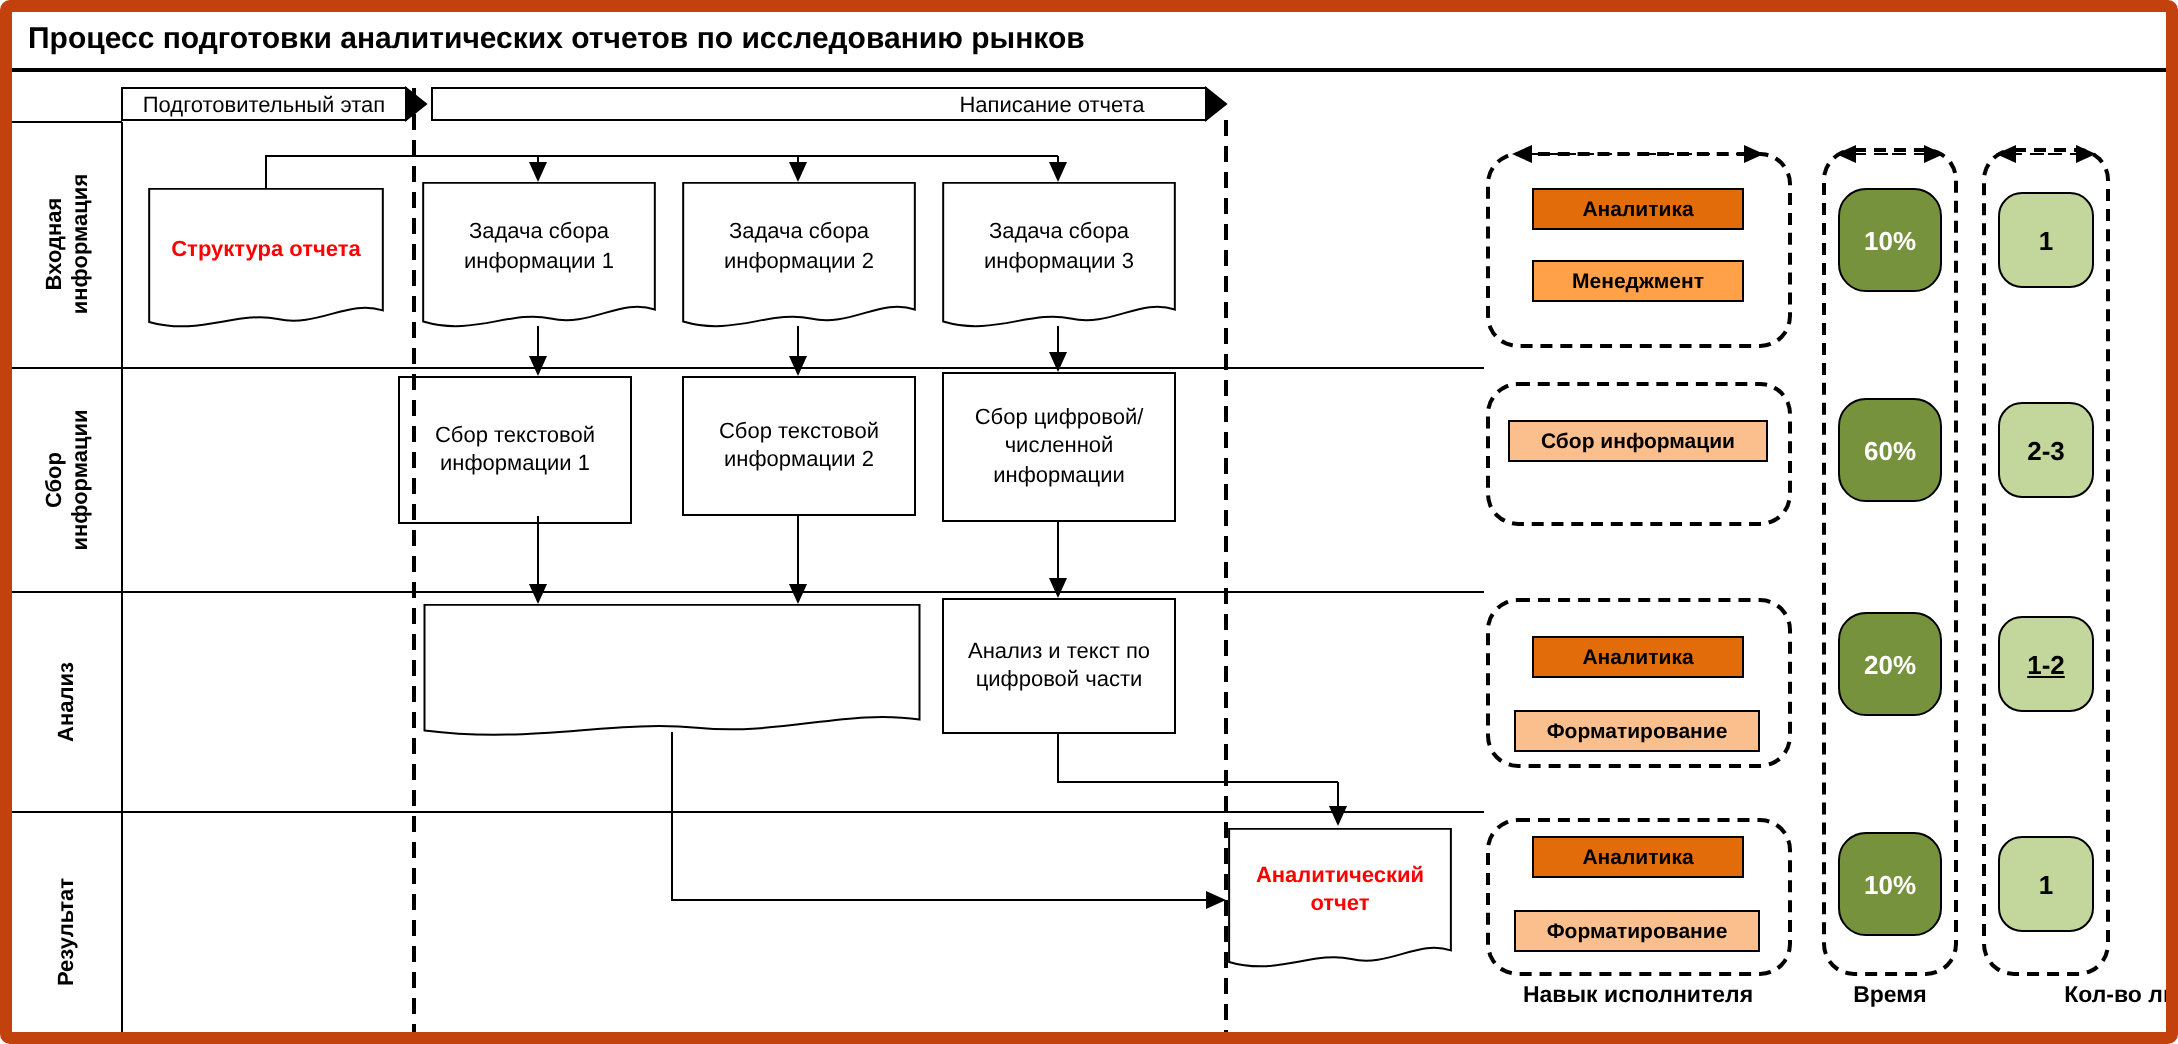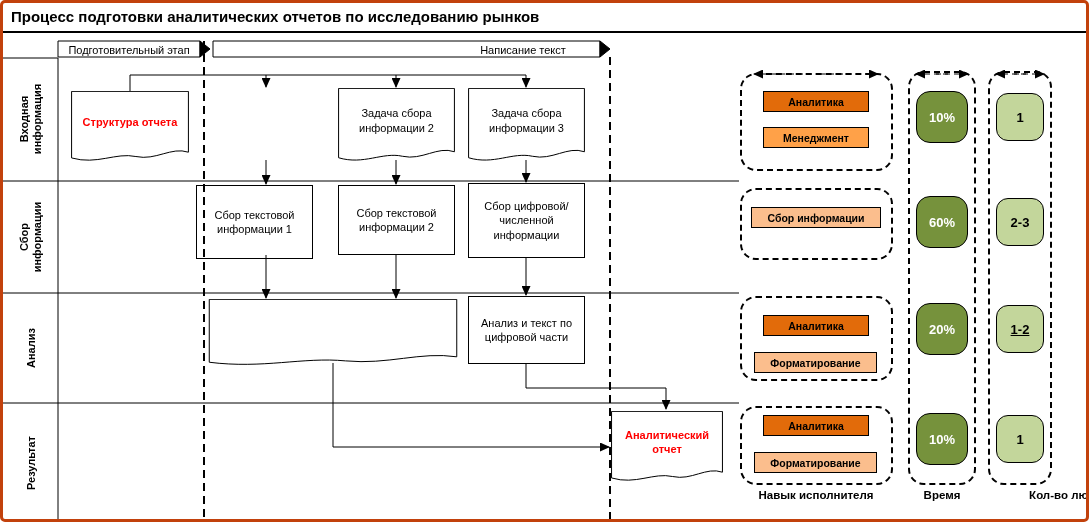--- a/index.html
+++ b/index.html
@@ -1,18 +1,18 @@
 <!DOCTYPE html>
 <html><head>
 <meta charset="utf-8">
 <style>
   html,body{margin:0;padding:0;background:#fff;}
   #canvas{
     position:relative;width:1089px;height:522px;box-sizing:border-box;
-    border:3px solid #c2410c;border-radius:5px;background:#fff;overflow:hidden;
+    border:6px solid #c2410c;border-radius:5px;background:#fff;overflow:hidden;
     font-family:"Liberation Sans","DejaVu Sans",sans-serif;color:#000;
   }
   .title{
     position:absolute;left:0;top:0;width:100%;height:30px;box-sizing:border-box;
     border-bottom:2px solid #000;font-weight:bold;font-size:15px;line-height:28px;padding-left:8px;
   }
   .overlay{position:absolute;left:0;top:0;width:1089px;height:522px;pointer-events:none;z-index:5;}
   .phase-label{position:absolute;top:41px;transform:translateX(-50%);font-size:11px;white-space:nowrap;z-index:6;}
   .lane-label{
     position:absolute;width:84px;transform:translate(-50%,-50%) rotate(-90deg);
@@ -91,34 +91,40 @@
 
     <line x1="809" y1="71" x2="751" y2="71" stroke="#000" stroke-dasharray="5,4" marker-end="url(#ah)"></line>
     <line x1="817" y1="71" x2="875" y2="71" stroke="#000" stroke-dasharray="5,4" marker-end="url(#ah)"></line>
     <line x1="945" y1="71" x2="913" y2="71" stroke="#000" stroke-dasharray="5,4" marker-end="url(#ah)"></line>
     <line x1="933" y1="71" x2="965" y2="71" stroke="#000" stroke-dasharray="5,4" marker-end="url(#ah)"></line>
     <line x1="1023" y1="71" x2="993" y2="71" stroke="#000" stroke-dasharray="5,4" marker-end="url(#ah)"></line>
     <line x1="1011" y1="71" x2="1041" y2="71" stroke="#000" stroke-dasharray="5,4" marker-end="url(#ah)"></line>
   </svg>
 
   <div class="phase-label" style="left:126px;">Подготовительный этап</div>
-  <div class="phase-label" style="left:520px;">Написание текст</div>
+  <div class="phase-label" style="left:520px;">Написание отчета</div>
 
   <div class="lane-label" style="left:28px;top:116px;">Входная информация</div>
   <div class="lane-label" style="left:28px;top:234px;">Сбор информации</div>
   <div class="lane-label" style="left:28px;top:345px;">Анализ</div>
   <div class="lane-label" style="left:28px;top:460px;">Результат</div>
 
   <div class="node doc" style="left:68px;top:88px;width:118px;height:72px;font-weight:bold;">
     <svg class="shape" viewBox="0 0 100 100" preserveAspectRatio="none">
         <path d="M0.5,0.5 H99.5 V85 C85,77 72,97 55,91 C38,85 22,103 0.5,93 Z" fill="#fff" stroke="#000" vector-effect="non-scaling-stroke"></path>
       </svg>
     <span class="txt" style="color: rgb(255, 0, 0);">Структура отчета</span>
   </div>
 
+  <div class="node doc" style="left:205px;top:85px;width:117px;height:75px;">
+    <svg class="shape" viewBox="0 0 100 100" preserveAspectRatio="none">
+        <path d="M0.5,0.5 H99.5 V85 C85,77 72,97 55,91 C38,85 22,103 0.5,93 Z" fill="#fff" stroke="#000" vector-effect="non-scaling-stroke"></path>
+      </svg>
+    <span class="txt">Задача сбора информации 1</span>
+  </div>
 
   <div class="node doc" style="left:335px;top:85px;width:117px;height:75px;">
     <svg class="shape" viewBox="0 0 100 100" preserveAspectRatio="none">
         <path d="M0.5,0.5 H99.5 V85 C85,77 72,97 55,91 C38,85 22,103 0.5,93 Z" fill="#fff" stroke="#000" vector-effect="non-scaling-stroke"></path>
       </svg>
     <span class="txt">Задача сбора информации 2</span>
   </div>
 
   <div class="node doc" style="left:465px;top:85px;width:117px;height:75px;">
     <svg class="shape" viewBox="0 0 100 100" preserveAspectRatio="none">

